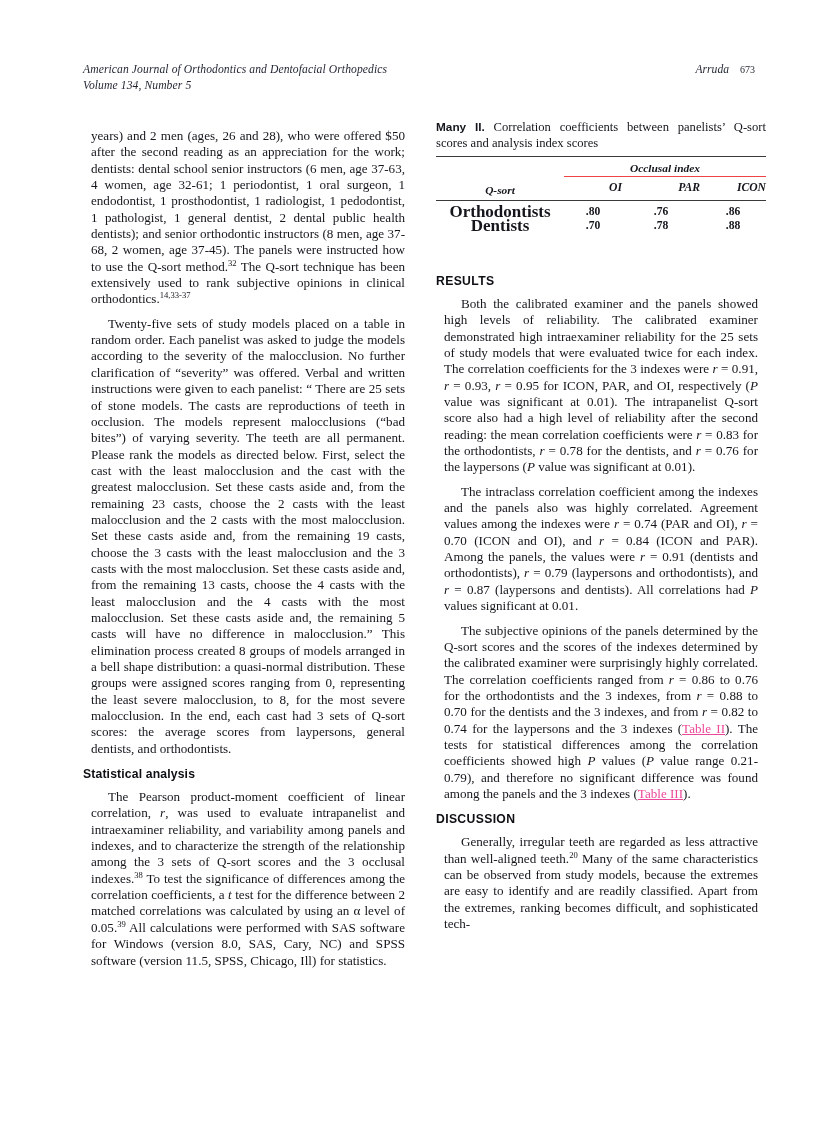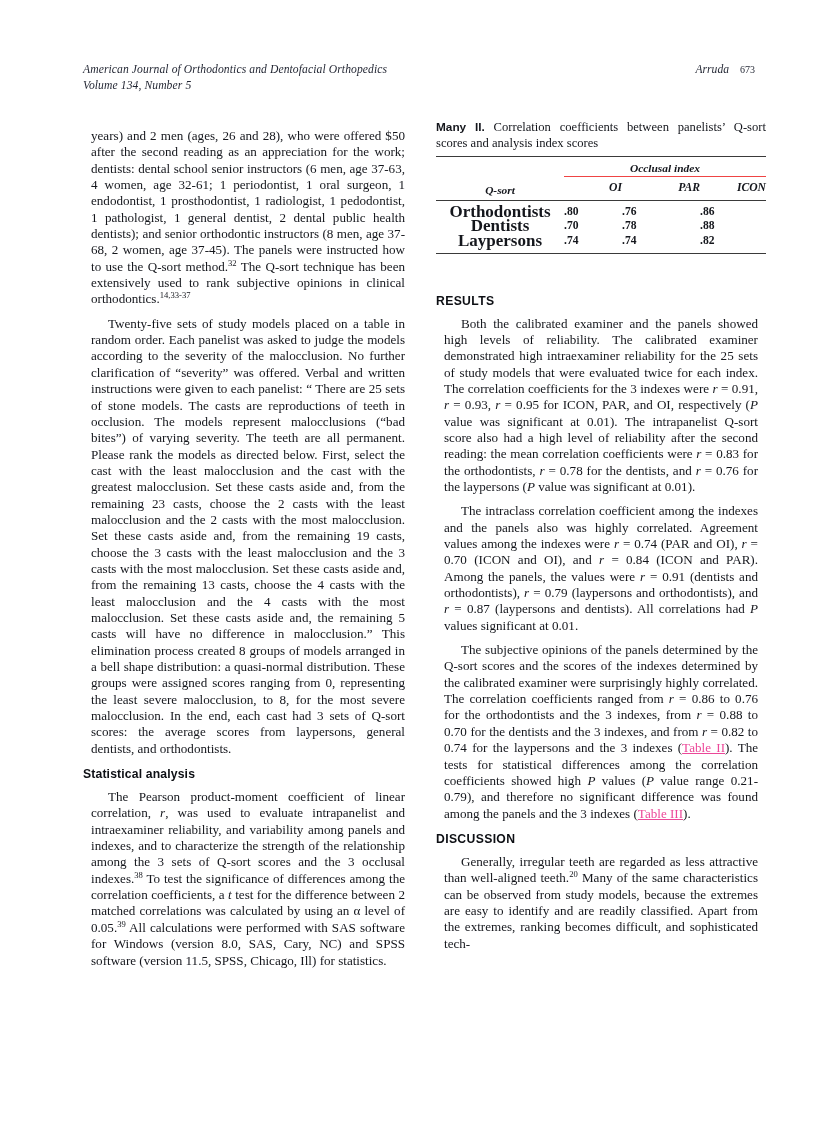--- a/index.html
+++ b/index.html
@@ -147,21 +147,21 @@
     text-align: center;
     font-style: italic;
     font-size: 11.4px;
   }
   td.name {
     text-align: center;
     font-size: 17px;
     line-height: 14.6px;
   }
   td.num {
-    text-align: left;
+    text-align: center;
     font-size: 11.6px;
     line-height: 14.6px;
   }
   tr.firstdata td { padding-top: 4px !important; }
   tr.lastdata  td { padding-bottom: 4px !important; }
 
   
   col.c-stub { width: 128px; }
   col.c-oi   { width: 58px;  }
   col.c-par  { width: 78px;  }
@@ -226,26 +226,20 @@
             <td class="num rule-top">.80</td>
             <td class="num rule-top">.76</td>
             <td class="num rule-top">.86</td>
           </tr>
           <tr>
             <td class="name">Dentists</td>
             <td class="num">.70</td>
             <td class="num">.78</td>
             <td class="num">.88</td>
           </tr>
-          <tr class="lastdata">
-            <td class="name rule-bottom">Laypersons</td>
-            <td class="num rule-bottom">.74</td>
-            <td class="num rule-bottom">.74</td>
-            <td class="num rule-bottom">.82</td>
-          </tr>
         </tbody>
       </table>
     </div>
 
     <div class="gap-after-table"></div>
 
     <h2 class="section caps">RESULTS</h2>
 
     <p class="body indent"><span>Both the calibrated examiner and the panels showed high levels of reliability. The calibrated examiner demonstrated high intraexaminer reliability for the 25 sets of study models that were evaluated twice for each index. The correlation coefficients for the 3 indexes were </span><i>r</i><span> = 0.91, </span><i>r</i><span> = 0.93, </span><i>r</i><span> = 0.95 for ICON, PAR, and OI, respectively (</span><i>P</i><span> value was significant at 0.01). The intrapanelist Q-sort score also had a high level of reliability after the second reading: the mean correlation coefficients were </span><i>r</i><span> = 0.83 for the orthodontists, </span><i>r</i><span> = 0.78 for the dentists, and </span><i>r</i><span> = 0.76 for the laypersons (</span><i>P</i><span> value was significant at 0.01).</span></p>
 

